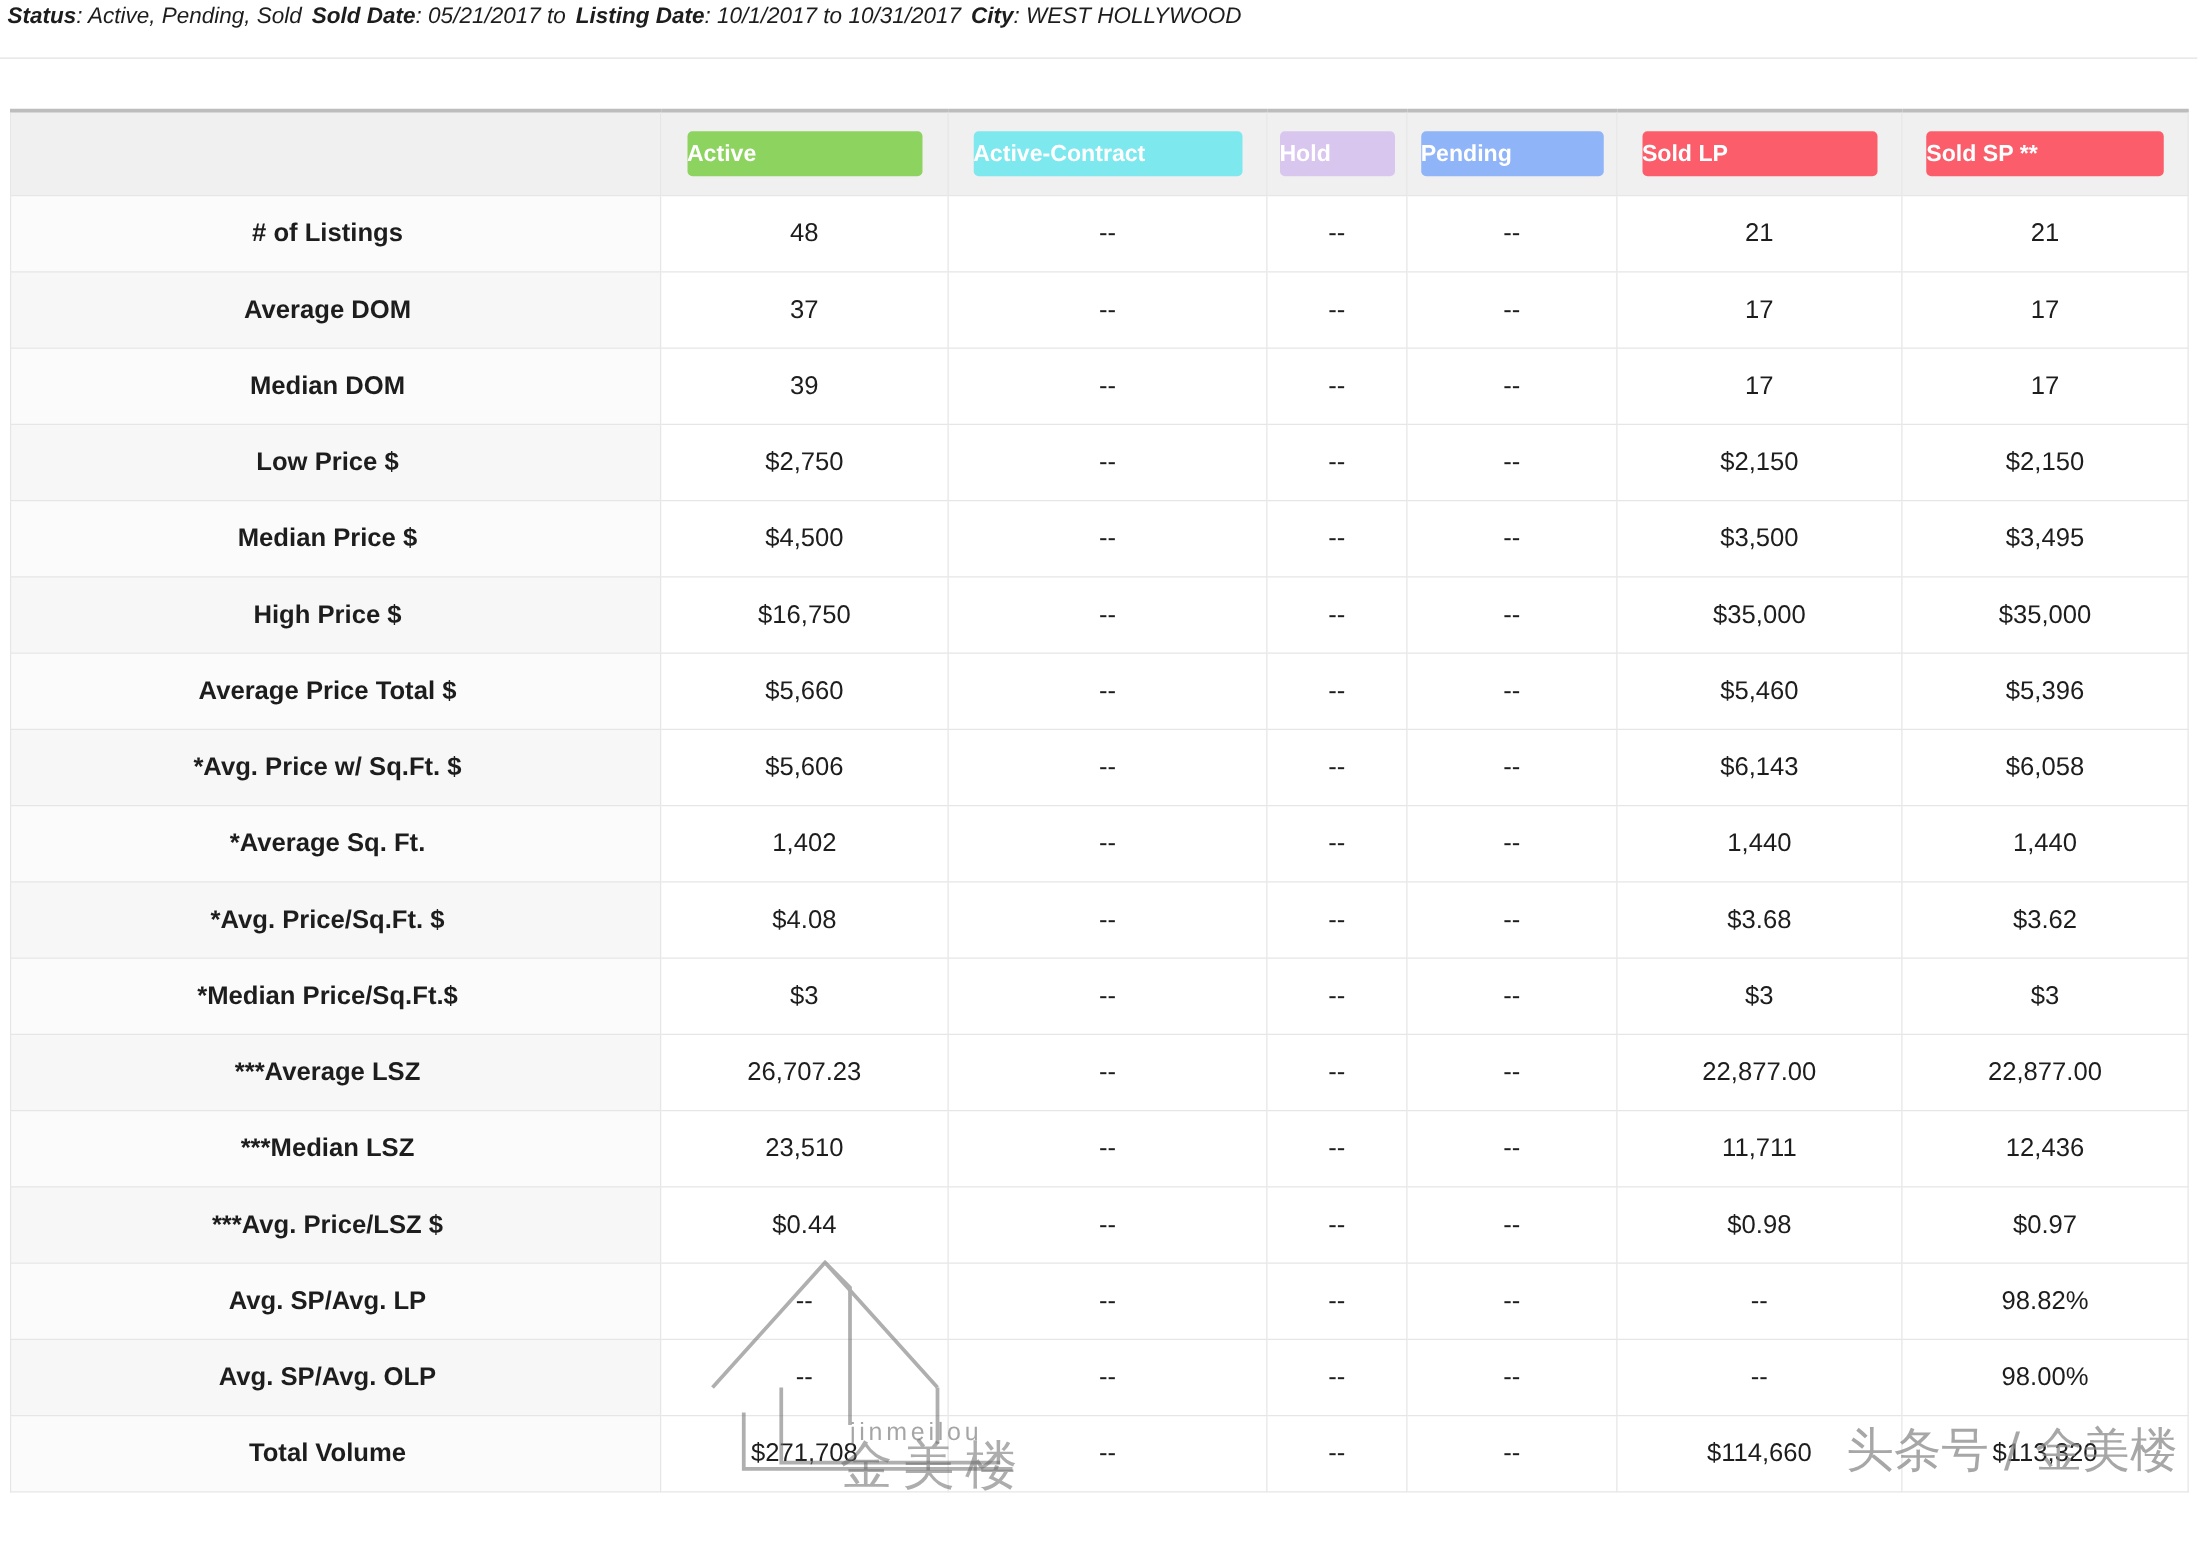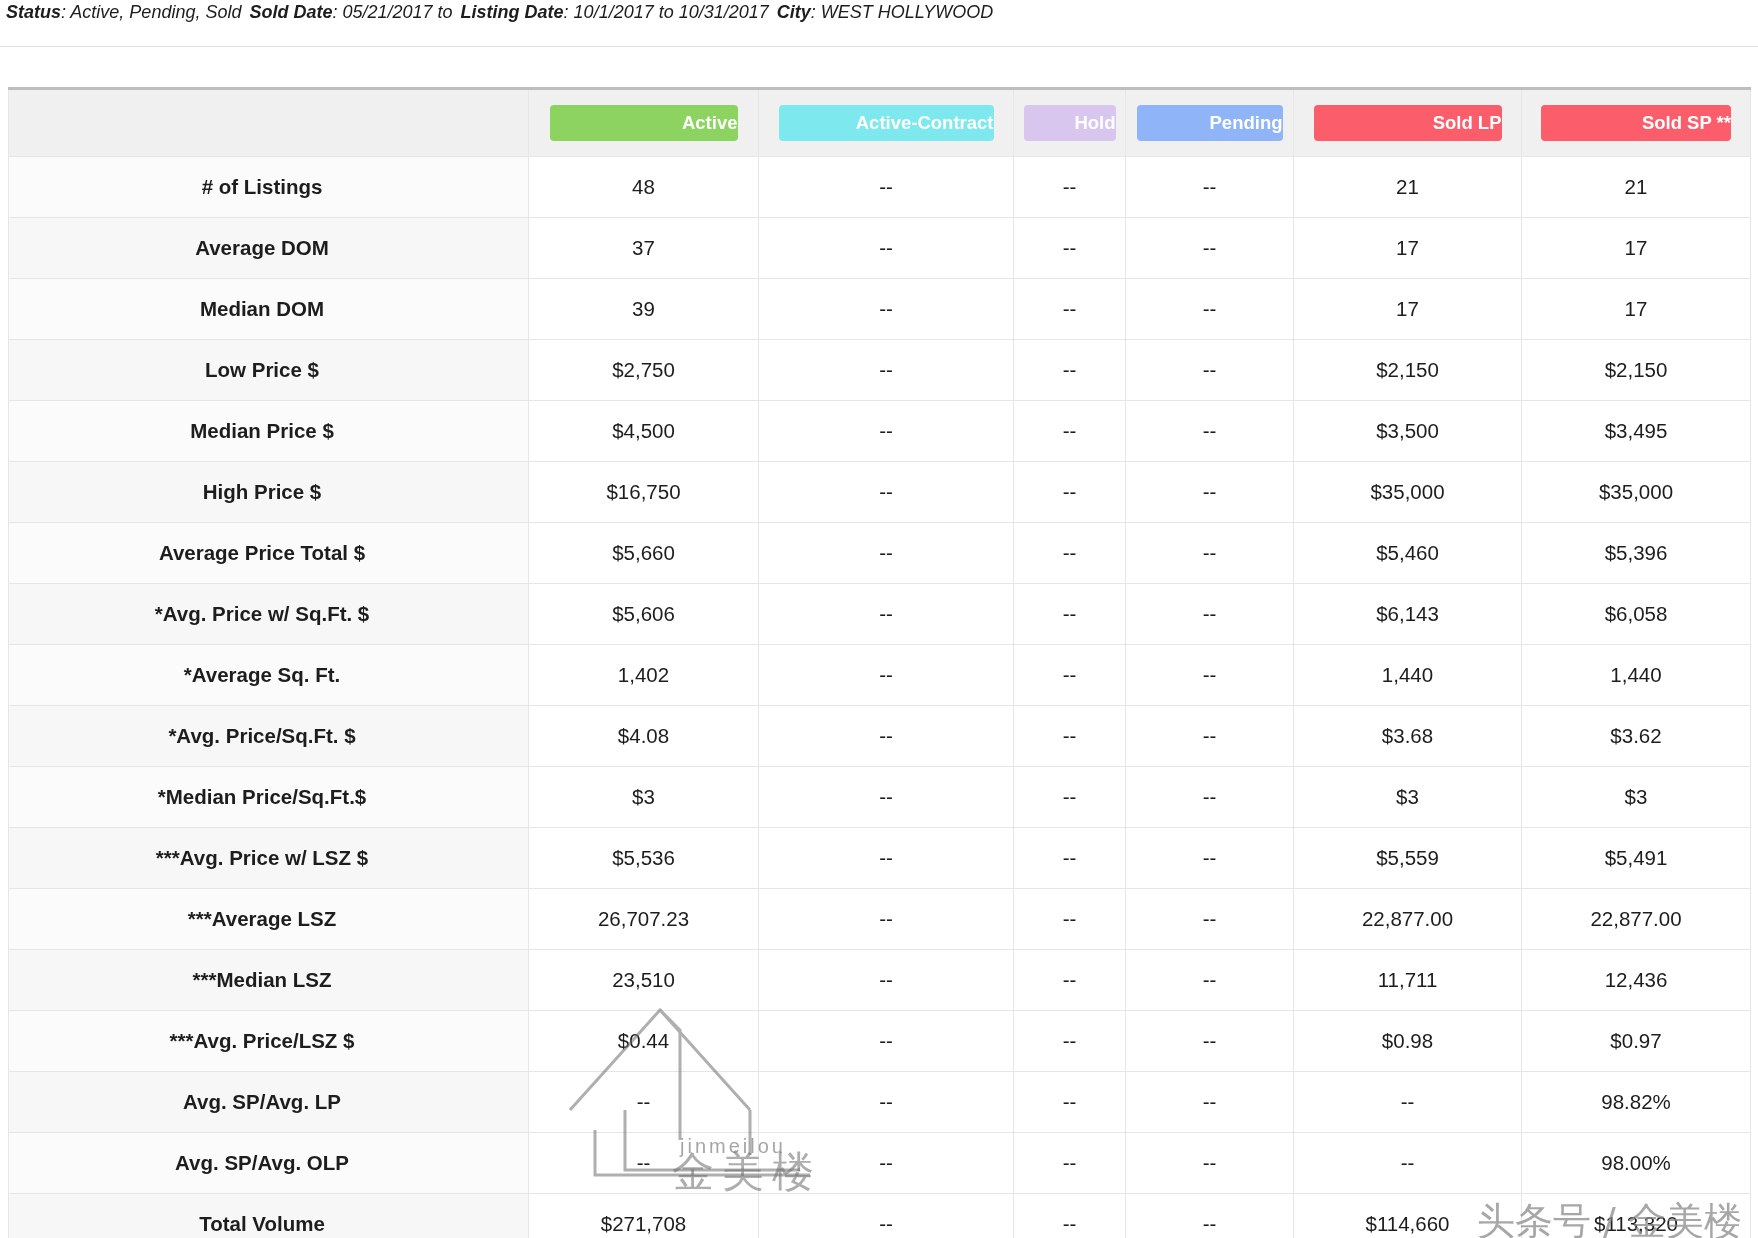--- a/index.html
+++ b/index.html
@@ -75,21 +75,21 @@
   }
   .pill {
     display: block;
     margin: 0 auto;
     border-radius: 4px;
     color: #ffffff;
     font-weight: bold;
     font-size: 18.5px;
     line-height: 36px;
     height: 36px;
-    text-align: right;
+    text-align: left;
     white-space: nowrap;
   }
   .pill.active    { background: #8dd35f; width: 188px; }
   .pill.ac        { background: #7ee8ef; width: 215px; }
   .pill.hold      { background: #d9c6ef; width: 92px; }
   .pill.pending   { background: #8fb4f7; width: 146px; }
   .pill.soldlp    { background: #fb5e6a; width: 188px; }
   .pill.soldsp    { background: #fb5e6a; width: 190px; }
 
   tbody td.label-cell {
@@ -290,29 +290,20 @@
         <tr>
           <td class="label-cell">*Median Price/Sq.Ft.$</td>
           <td class="val">$3</td>
           <td class="val">--</td>
           <td class="val">--</td>
           <td class="val">--</td>
           <td class="val">$3</td>
           <td class="val">$3</td>
         </tr>
         <tr>
-          <td class="label-cell">***Avg. Price w/ LSZ $</td>
-          <td class="val">$5,536</td>
-          <td class="val">--</td>
-          <td class="val">--</td>
-          <td class="val">--</td>
-          <td class="val">$5,559</td>
-          <td class="val">$5,491</td>
-        </tr>
-        <tr>
           <td class="label-cell">***Average LSZ</td>
           <td class="val">26,707.23</td>
           <td class="val">--</td>
           <td class="val">--</td>
           <td class="val">--</td>
           <td class="val">22,877.00</td>
           <td class="val">22,877.00</td>
         </tr>
         <tr>
           <td class="label-cell">***Median LSZ</td>

